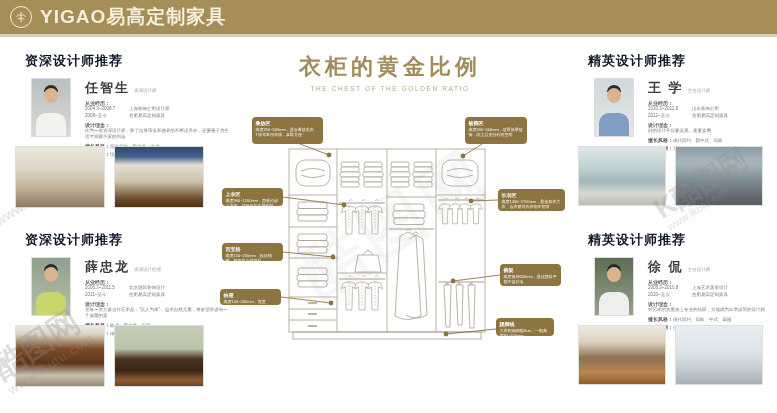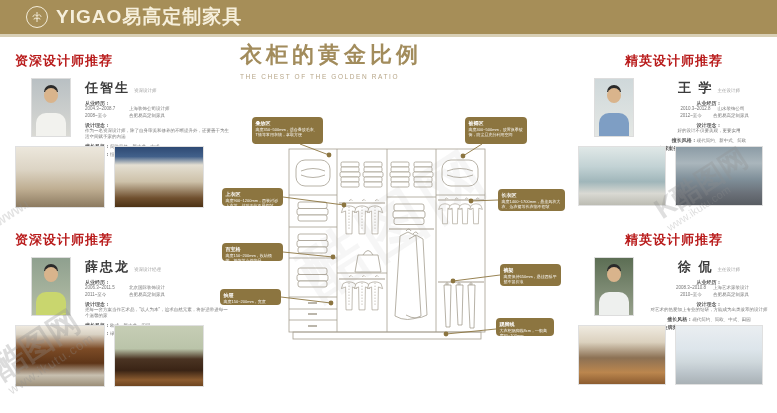--- a/index.html
+++ b/index.html
@@ -1,27 +1,27 @@
 <!DOCTYPE html>
 <html><head>
 <meta charset="utf-8">
 <style>
   html,body{margin:0;padding:0;background:#888;}
   #stage{position:relative;width:777px;height:413px;background:#fff;overflow:hidden;
     font-family:"Liberation Sans", sans-serif;color:#555;}
   
   .header{position:absolute;left:0;top:0;width:777px;height:37px;background:#a68e58;
-    border-bottom:3px solid #d8cfb6;display:flex;align-items:center;padding-left:26px;box-sizing:border-box;}
+    border-bottom:3px solid #d8cfb6;display:flex;align-items:center;padding-left:10px;box-sizing:border-box;}
   .logo-badge{width:20px;height:20px;border:1.6px solid #f3ecd8;border-radius:50%;
     display:flex;align-items:center;justify-content:center;flex:none;}
   .logo-badge svg{width:12px;height:12px;}
   .brand{margin-left:8px;font-size:19px;font-weight:bold;letter-spacing:1px;color:#f6efdb;}
   
   .designer{position:absolute;width:215px;}
-  .designer h2{margin:0 0 8px 0;font-size:13px;font-weight:bold;color:#b91c1c;letter-spacing:1px;}
+  .designer h2{margin:0 0 8px 10px;font-size:13px;font-weight:bold;color:#0f172a;letter-spacing:1px;}
   .card{display:flex;height:62px;}
   .portrait{width:38px;height:57px;margin-left:16px;flex:none;position:relative;overflow:hidden;border:1px solid #ddd;}
   .p1{background:linear-gradient(180deg,#b9c0c3,#d9d9d4);}
   .p2{background:linear-gradient(180deg,#8fa08f,#b5bfa6);}
   .p3{background:linear-gradient(180deg,#cfd8da,#e4e7e4);}
   .p4{background:linear-gradient(180deg,#5c6e54,#97a18c);}
   .head{position:absolute;top:9px;left:12px;width:14px;height:15px;border-radius:50%;background:#d9b48c;}
   .hair{position:absolute;top:6px;left:12px;width:14px;height:7px;border-radius:7px 7px 0 0;background:#2a2a2a;}
   .torso{position:absolute;bottom:0;left:4px;width:30px;height:23px;border-radius:10px 10px 0 0;}
   .t1{background:#f2f2ee;}.t2{background:#c9d66e;}.t3{background:#7e9ec4;}.t4{background:#eef0ee;}
@@ -29,32 +29,32 @@
   .dname{font-size:13px;font-weight:bold;color:#3c3c3c;letter-spacing:2px;}
   .djob{font-size:4.5px;color:#999;margin-left:4px;}
   .lbl{font-size:5px;font-weight:bold;color:#555;margin-top:3px;}
   .row{font-size:4.5px;color:#777;line-height:1.45;}
   .row .period{display:inline-block;width:44px;}
   .txt{font-size:4.5px;color:#777;line-height:1.35;max-height:13px;overflow:hidden;}
   .inline{font-size:4.5px;color:#777;margin-top:2.5px;}
   .lbl2{font-weight:bold;color:#555;font-size:5px;}
   .photos{display:flex;gap:9px;margin-top:6px;}
   .photo{width:90px;height:62px;border:1px solid #e0e0e0;box-sizing:border-box;}
-  .designer.narrow{width:192px;text-align:center;}
+  .designer.narrow{width:192px;}
   .designer.narrow .photo{width:88px;height:60px;}
   .r1{background:linear-gradient(180deg,#ece7dc 0%,#dcd4c4 38%,#bfae92 70%,#8c7a60 100%);}
   .r2{background:linear-gradient(180deg,#2e4a74 0%,#41608a 16%,#e4dfd2 30%,#cdc1a9 58%,#70502f 85%,#4c3215 100%);}
   .r3{background:linear-gradient(180deg,#efe9de 0%,#d9d2c4 14%,#7c4b26 38%,#5e3518 62%,#c8c0b0 82%,#9b8e78 100%);}
   .r4{background:linear-gradient(180deg,#c6cdb5 0%,#bac4a9 38%,#4b3423 55%,#3a2415 74%,#8c5c30 90%,#6e4520 100%);}
   .r5{background:linear-gradient(180deg,#e0e8e7 0%,#c2d2d4 34%,#a0b6ba 60%,#d9d9d3 80%,#bcbcb3 100%);}
   .r6{background:linear-gradient(180deg,#8c9ca6 0%,#aab6bc 28%,#80909a 55%,#6a7078 80%,#585c62 100%);}
   .r7{background:linear-gradient(180deg,#efeae0 0%,#dbd1be 28%,#8c7154 55%,#bb864e 80%,#8c5c30 100%);}
   .r8{background:linear-gradient(180deg,#eaeef1 0%,#dde5eb 40%,#cfd8dc 62%,#bac3c9 82%,#a9b1b5 100%);}
   
-  .center-head{position:absolute;left:240px;top:40px;width:300px;text-align:left;}
+  .center-head{position:absolute;left:240px;top:52px;width:300px;text-align:center;}
   .center-head h1{margin:0;font-size:22px;font-weight:bold;color:#a28c5c;letter-spacing:4px;}
   .center-head .sub{margin-top:3px;font-size:6.5px;color:#b7a688;letter-spacing:1.6px;}
   
   .tag{position:absolute;background:#8c7540;border-radius:4px;color:#fff;
     padding:2.5px 3.5px;box-sizing:border-box;overflow:hidden;z-index:4;}
   .tag .t{font-size:5px;font-weight:bold;line-height:1.4;}
   .tag .d{font-size:4px;line-height:1.35;opacity:.95;}
   
   .overlay{position:absolute;left:0;top:0;pointer-events:none;z-index:3;}
   .wardrobe{position:absolute;left:288px;top:148px;z-index:2;}

